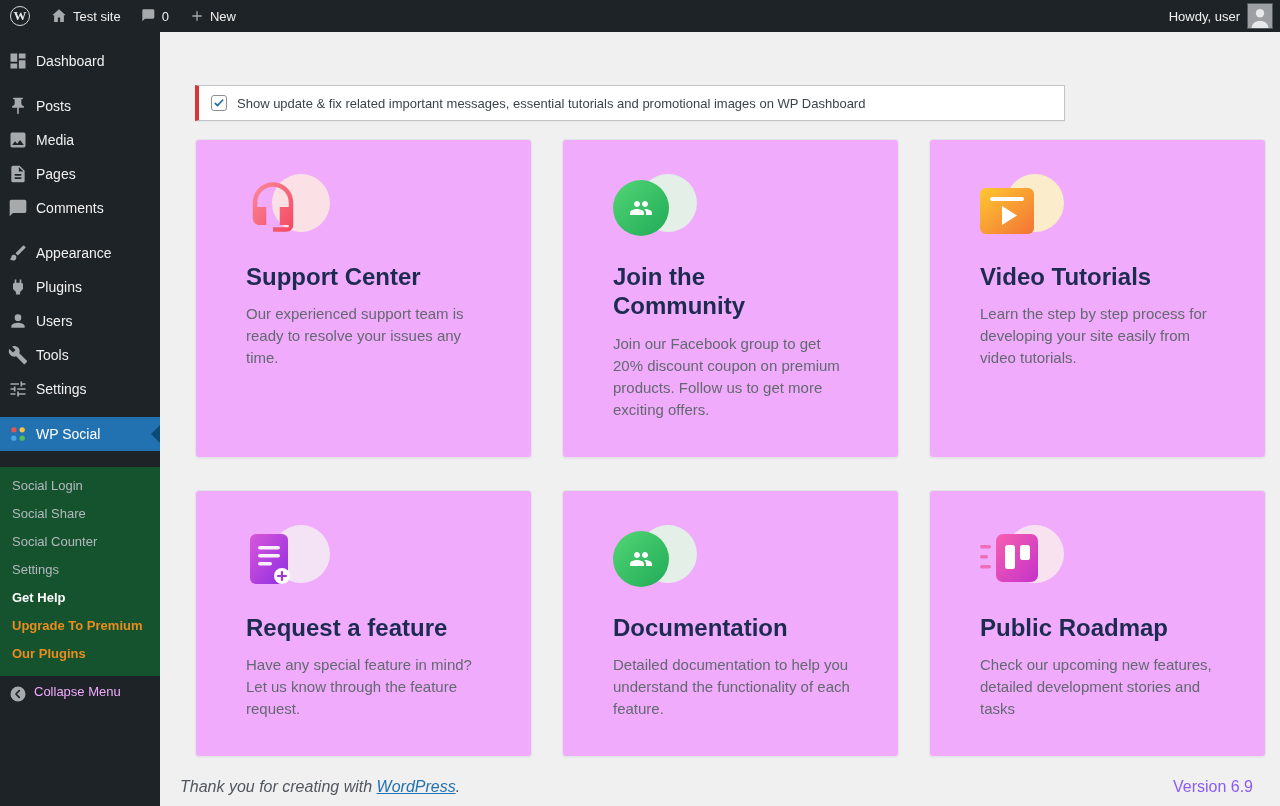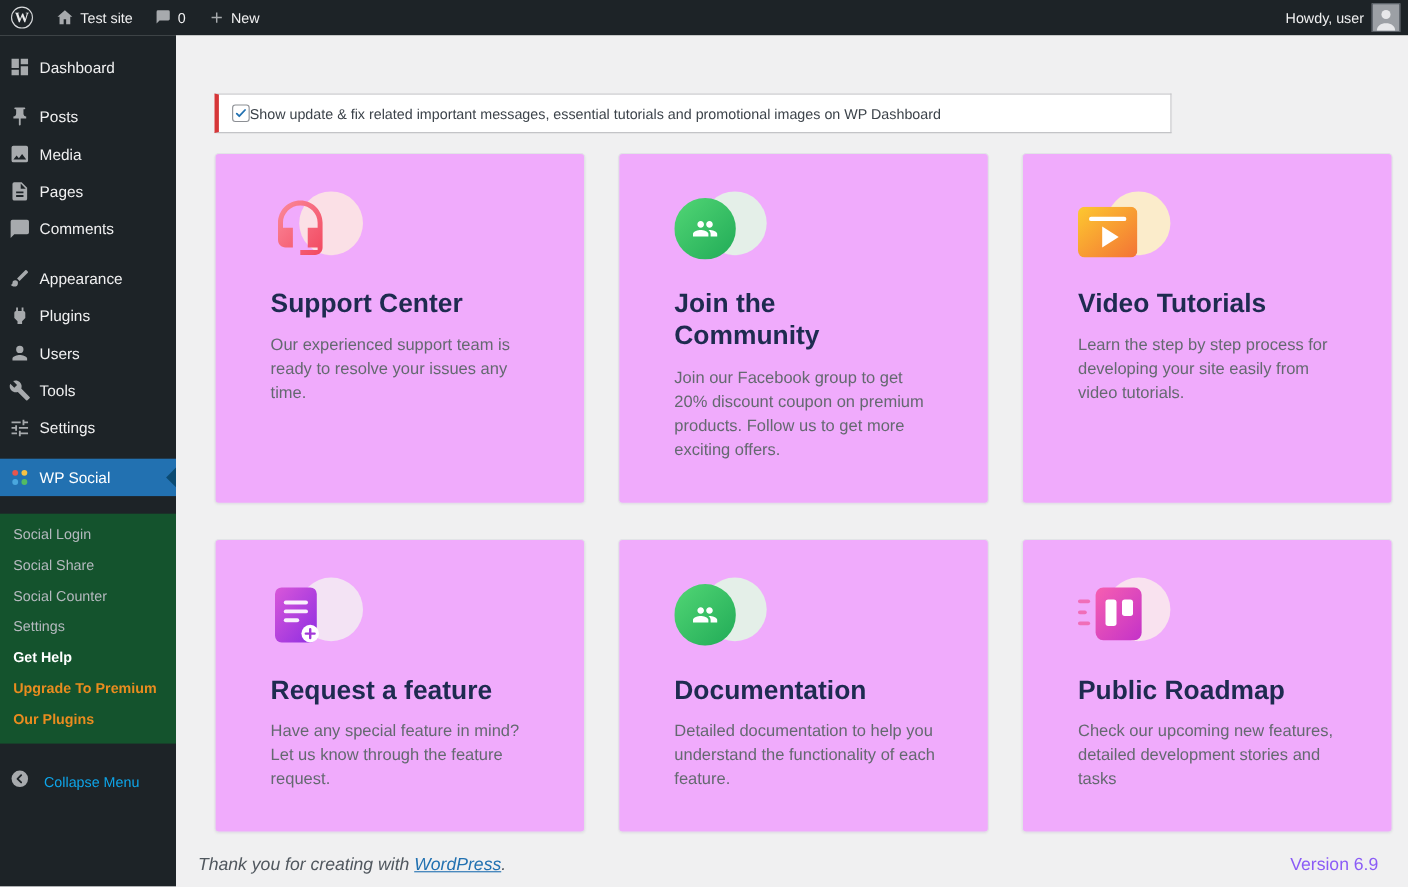--- a/index.html
+++ b/index.html
@@ -42,32 +42,32 @@
   .menu-item.active { background:#2271b1; color:#fff; }
   .menu-item.active::after {
     content:""; position:absolute; right:0; top:50%; margin-top:-9px;
     border:9px solid transparent; border-right:9px solid #0b4a72;
   }
   .submenu { background:#14532d; padding:5px 0 8px;margin-top:16px; }
   .sub { display:block; padding:6px 12px; font-size:13px; color:#b4b9be; line-height:16px;
          cursor:pointer; text-decoration:none; }
   .sub.current { color:#fff; font-weight:bold; }
   .sub.highlight { color:#ea8c1f; font-weight:bold; }
-  .collapse { display:flex; align-items:flex-end; gap:12px; padding:0 8px; height:34px;
-              margin-top:8px; color:#0ea5e9; cursor:pointer; font-size:13px; }
+  .collapse { display:flex; align-items:flex-start; gap:6px; padding:0 8px; height:34px;
+              margin-top:8px; color:#f0abfc; cursor:pointer; font-size:13px; }
   .collapse svg { width:20px; height:20px; }
 
   
   #content { position:absolute; left:160px; top:32px; right:0; bottom:0; background:#f0f0f1; }
 
   .notice {
     margin:53px 0 18px 35px; width:870px; height:36px;
     background:#fff; border:1px solid #c3c4c7; border-left:4px solid #d63638;
     box-shadow:0 1px 1px rgba(0,0,0,.04);
-    display:flex; align-items:center; gap:0; padding:0 12px;
+    display:flex; align-items:center; gap:10px; padding:0 12px;
     font-size:13px; color:#3c434a;
   }
   .wp-checkbox { width:16px; height:16px; background:#fff; border:1px solid #8c8f94;
                  border-radius:3px; flex:none; display:flex; align-items:center; justify-content:center;
                  cursor:pointer; }
   .wp-checkbox svg { display:none; }
   .wp-checkbox.checked svg { display:block; }
 
   .grid {
     display:grid; grid-template-columns:repeat(3,337px); column-gap:30px; row-gap:32px;

